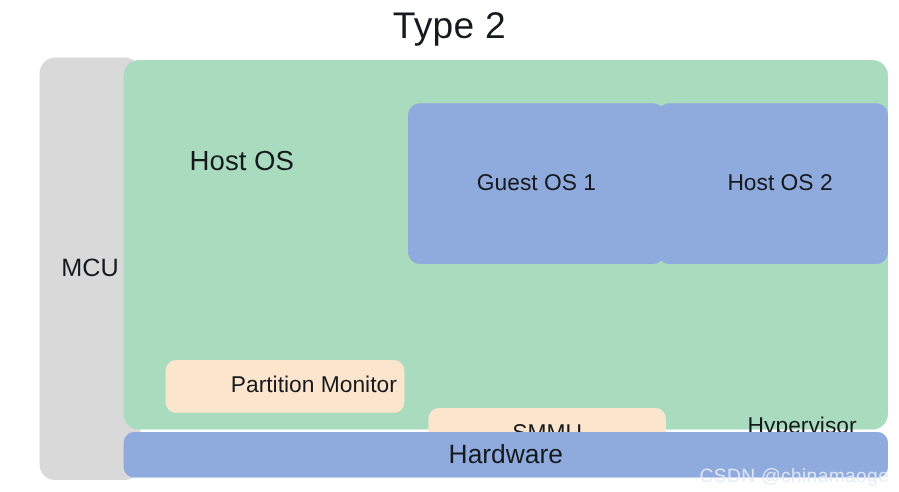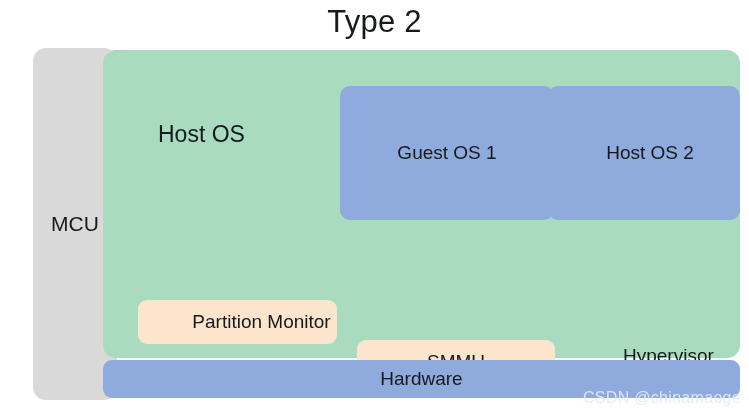--- a/index.html
+++ b/index.html
@@ -118,21 +118,21 @@
     top: 360px;
     width: 637px;
     height: 38px;
     background: #8faadc;
     border-radius: 9px;
     display: flex;
     align-items: center;
     justify-content: center;
   }
   #hardware-bar .label {
-    font-size: 19px;
+    font-size: 22px;
     color: #16191d;
     white-space: nowrap;
   }
 
   
   #watermark {
     right: 8px;
     bottom: 3px;
     font-size: 16px;
     color: #e4ebf7;

